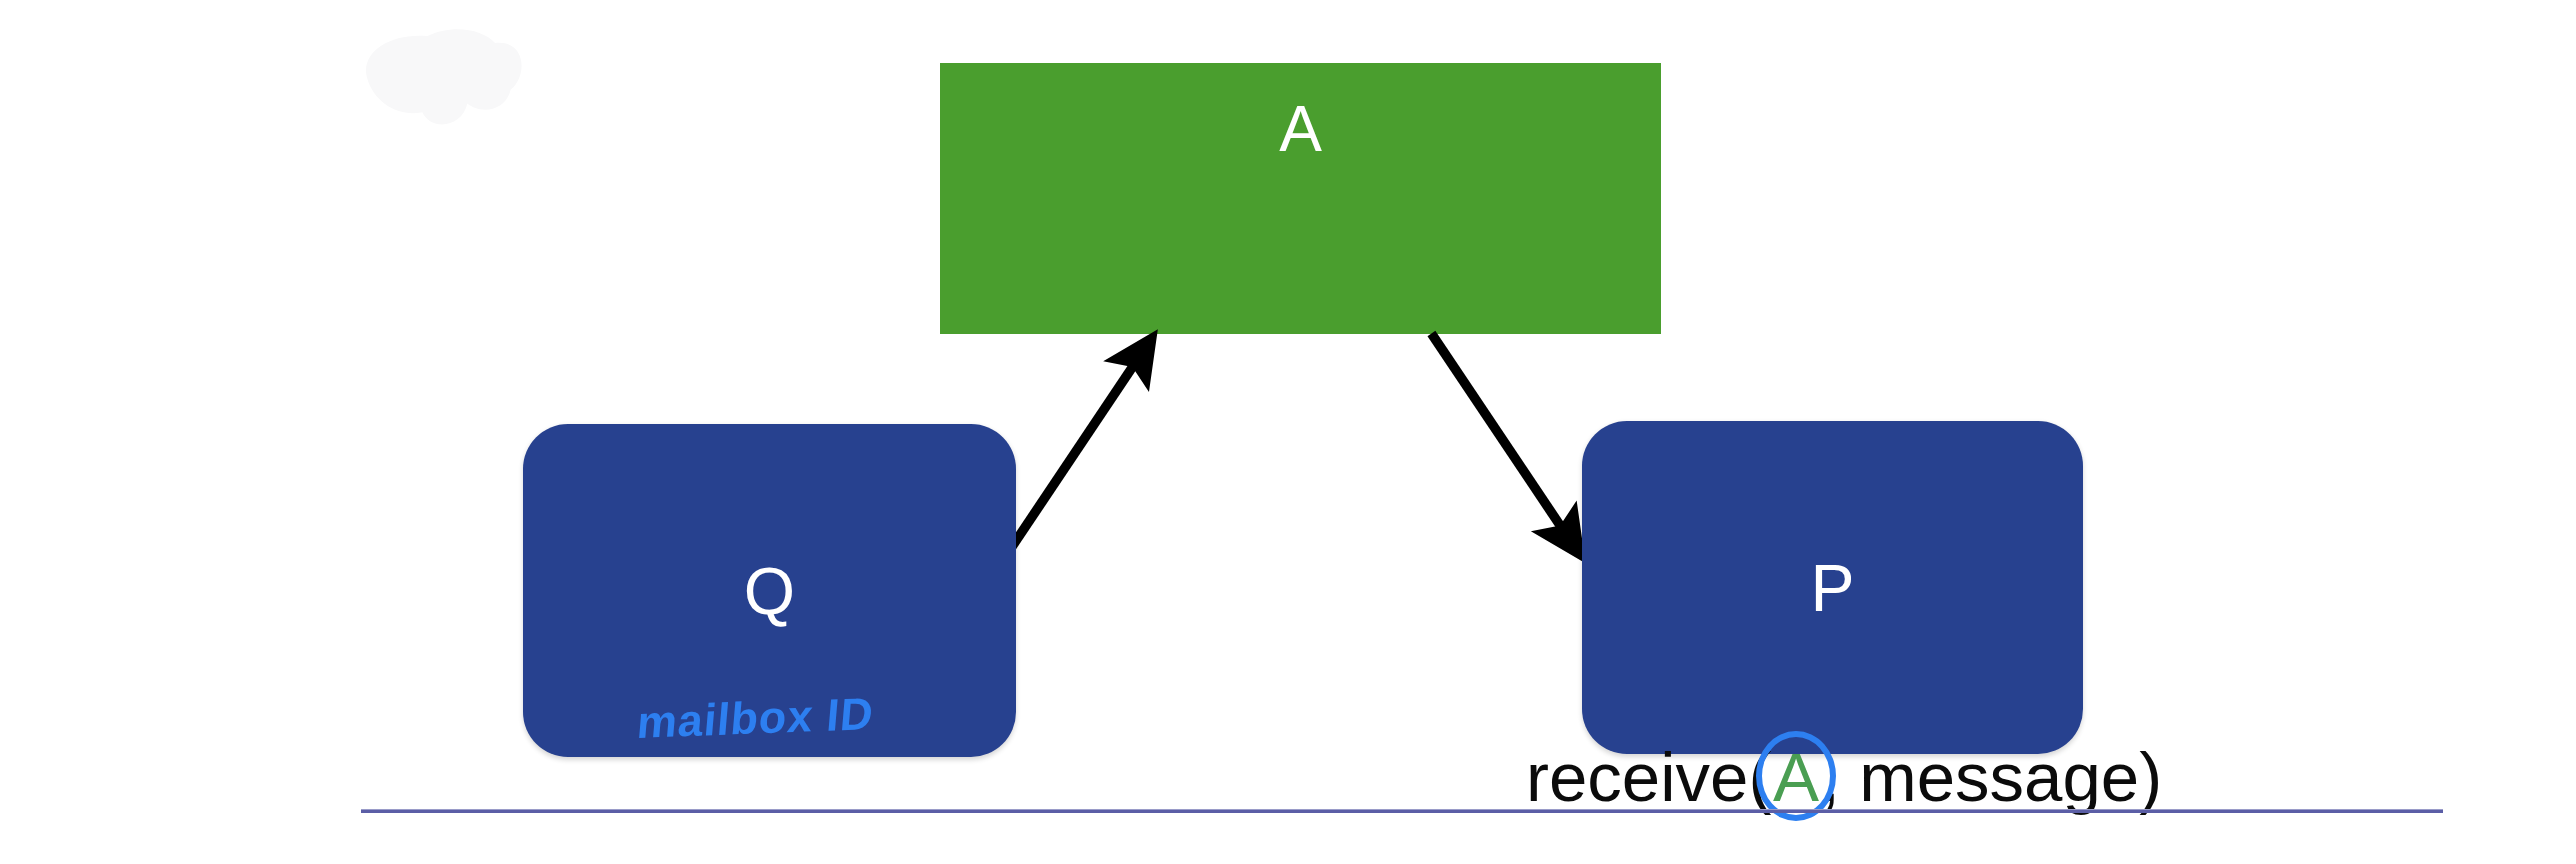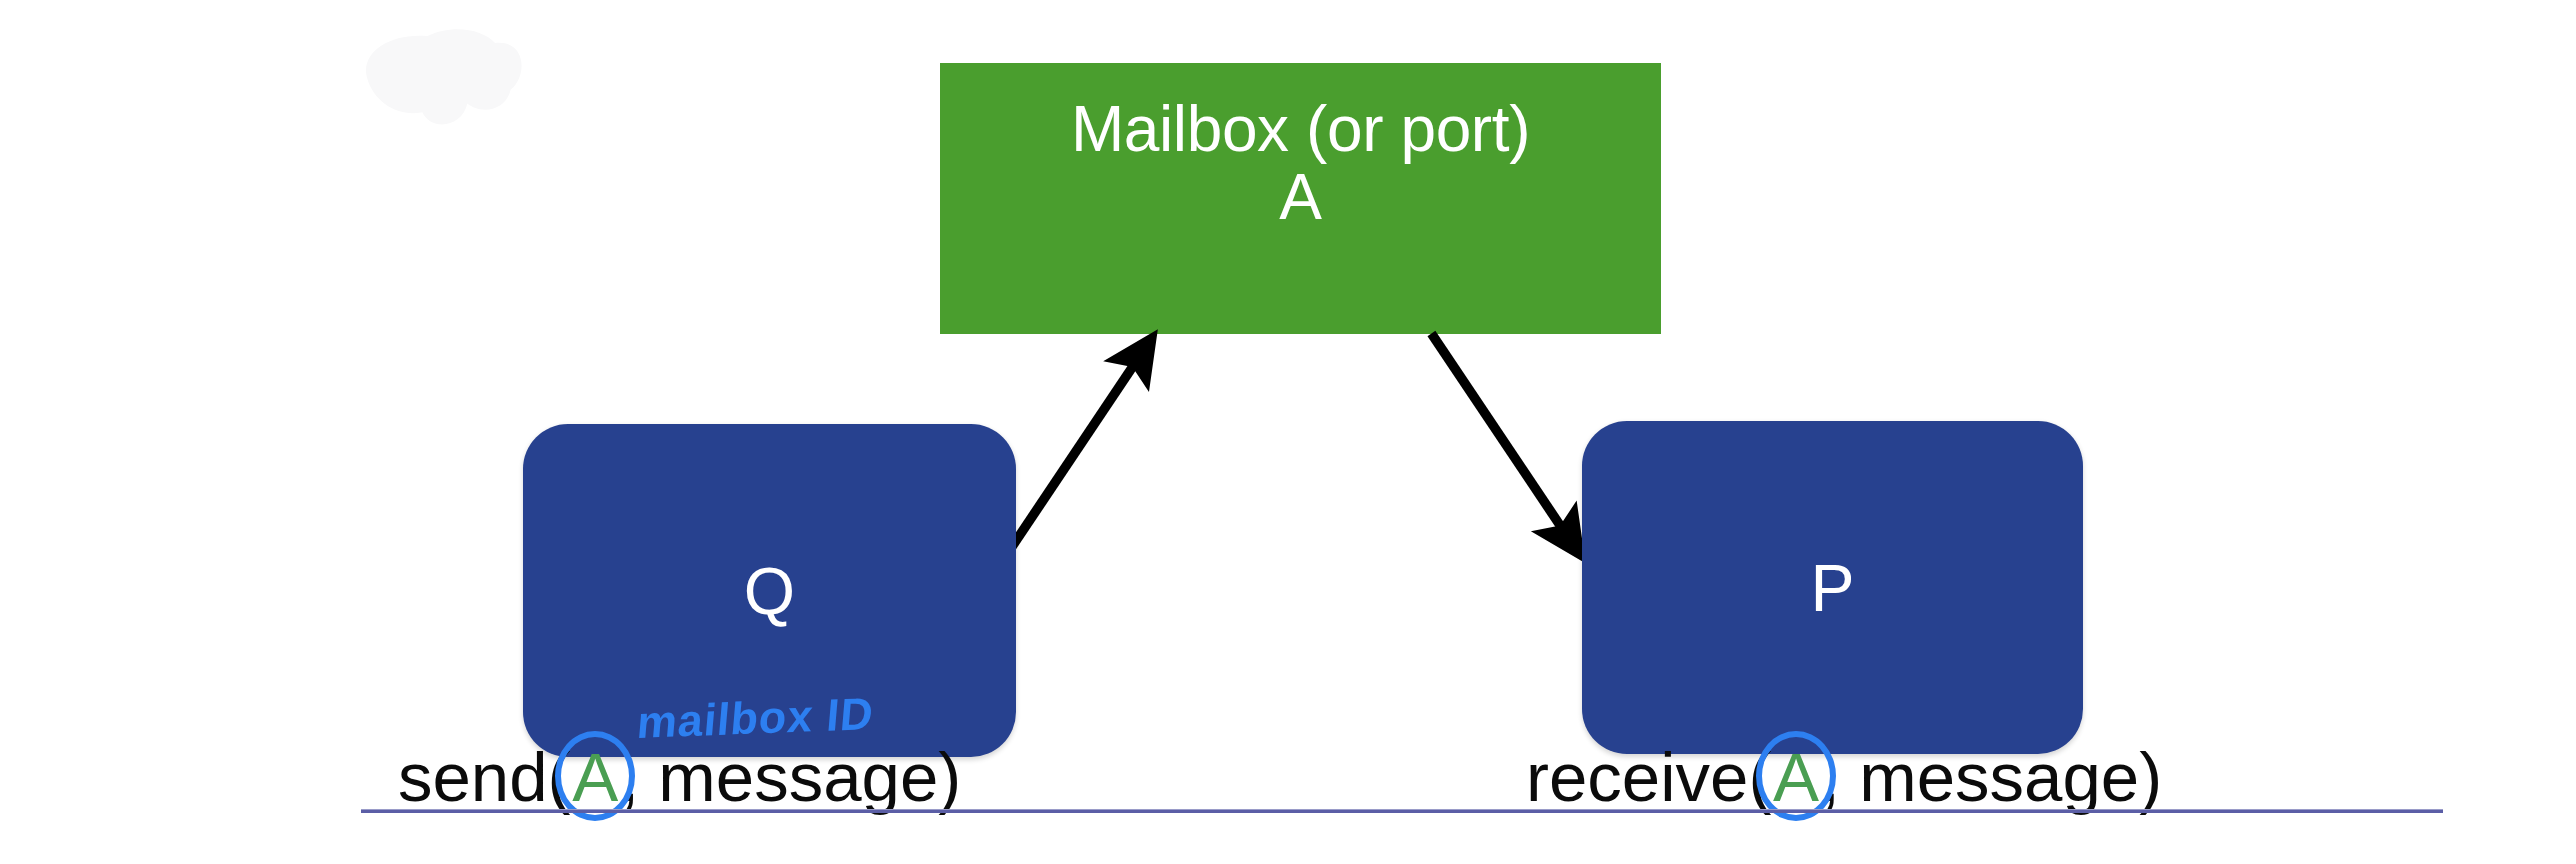--- a/index.html
+++ b/index.html
@@ -154,21 +154,20 @@
 
 <div id="slide">
 
   <svg class="ghost-blob" width="225" height="130" style="left:341px; top:10.4px;" viewBox="0 0 260 150">
     <path d="M30 78 C22 48, 58 26, 100 30 C128 16, 164 22, 178 38
              C214 34, 216 76, 196 92 C190 118, 160 120, 146 108
              C140 136, 104 140, 94 118 C68 124, 38 108, 30 78 Z" fill="#f8f8f9"></path>
   </svg>
 
   <div class="mailbox-box">
-    <div class="mailbox-line">Mailbox (or port)</div>
     <div class="mailbox-line">A</div>
   </div>
 
   <svg id="arrow-layer" viewBox="0 0 2980 1000">
     <defs>
       <marker id="ah" markerWidth="7" markerHeight="7" refX="5.2" refY="3.2" orient="auto" markerUnits="strokeWidth">
         <path d="M0.4,0.3 L6.4,3.2 L0.4,6.1 L1.6,3.2 Z" fill="#000000"></path>
       </marker>
     </defs>
     <line x1="1161" y1="647" x2="1332" y2="392" stroke="#000000" stroke-width="11" marker-end="url(#ah)"></line>
@@ -176,23 +175,20 @@
   </svg>
 
   <div class="proc-box" id="box-q">
     <span class="proc-label">Q</span>
   </div>
 
   <div class="proc-box" id="box-p">
     <span class="proc-label">P</span>
   </div>
 
-  <div class="caption" id="caption-send">
-    <span>send(</span><span class="cap-arg"><span>A</span><span class="ring-annot"></span></span><span>, message)</span>
-  </div>
 
   <div class="caption" id="caption-recv">
     <span>receive(</span><span class="cap-arg"><span>A</span><span class="ring-annot"></span></span><span>, message)</span>
   </div>
 
   <div id="handwriting-mailbox-id">mailbox ID</div>
 
   <div id="bottom-rule"></div>
 
 </div>

